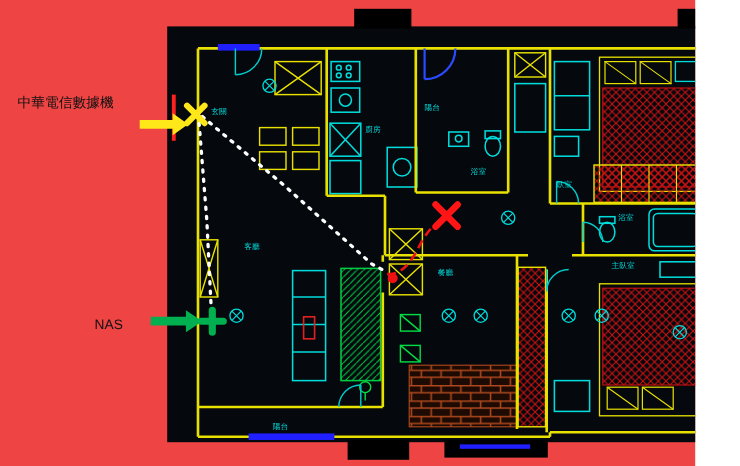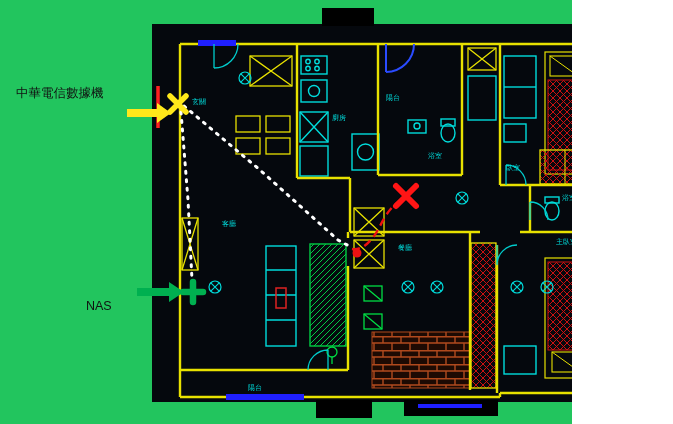--- a/index.html
+++ b/index.html
@@ -1,17 +1,17 @@
 <!DOCTYPE html>
 <html><head>
 <meta charset="utf-8">
 <style>
   html,body{margin:0;padding:0;}
   body{width:673px;height:424px;background:#ffffff;font-family:"Liberation Sans",sans-serif;}
-  .page{position:relative;width:572px;height:424px;overflow:hidden;background:#22c55e;}
+  .page{position:relative;width:632px;height:424px;overflow:hidden;background:#ef4444;}
   .page > svg{position:absolute;left:0;top:0;}
   .ann{position:absolute;color:#111;font-size:12.5px;line-height:1.45;white-space:nowrap;}
   .ann .l{display:block;}
   svg text.room{fill:#00dcdc;font-size:7px;font-family:"Liberation Sans",sans-serif;}
 </style>
 </head>
 <body>
 
 <div class="page">
 
@@ -215,17 +215,17 @@
   <g>
     <path d="M158 86 V128" stroke="#ff2020" stroke-width="3.5"></path>
     <polygon points="127,109 157,109 157,103 171,113 157,123 157,117 127,117" fill="#ffe81a"></polygon>
     <polygon points="137,288 169,288 169,282 184,292 169,302 169,296 137,296" fill="#00b050"></polygon>
   </g>
 </svg>
 
 <div class="ann" style="left:16px;top:84px">
   <span class="l">中華電信數據機</span>
 </div>
-<div class="ann" style="left:86px;top:297px">
+<div class="ann" style="left:86px;top:286px">
   <span class="l">NAS</span>
 </div>
 
 </div>
 
 </body></html>

